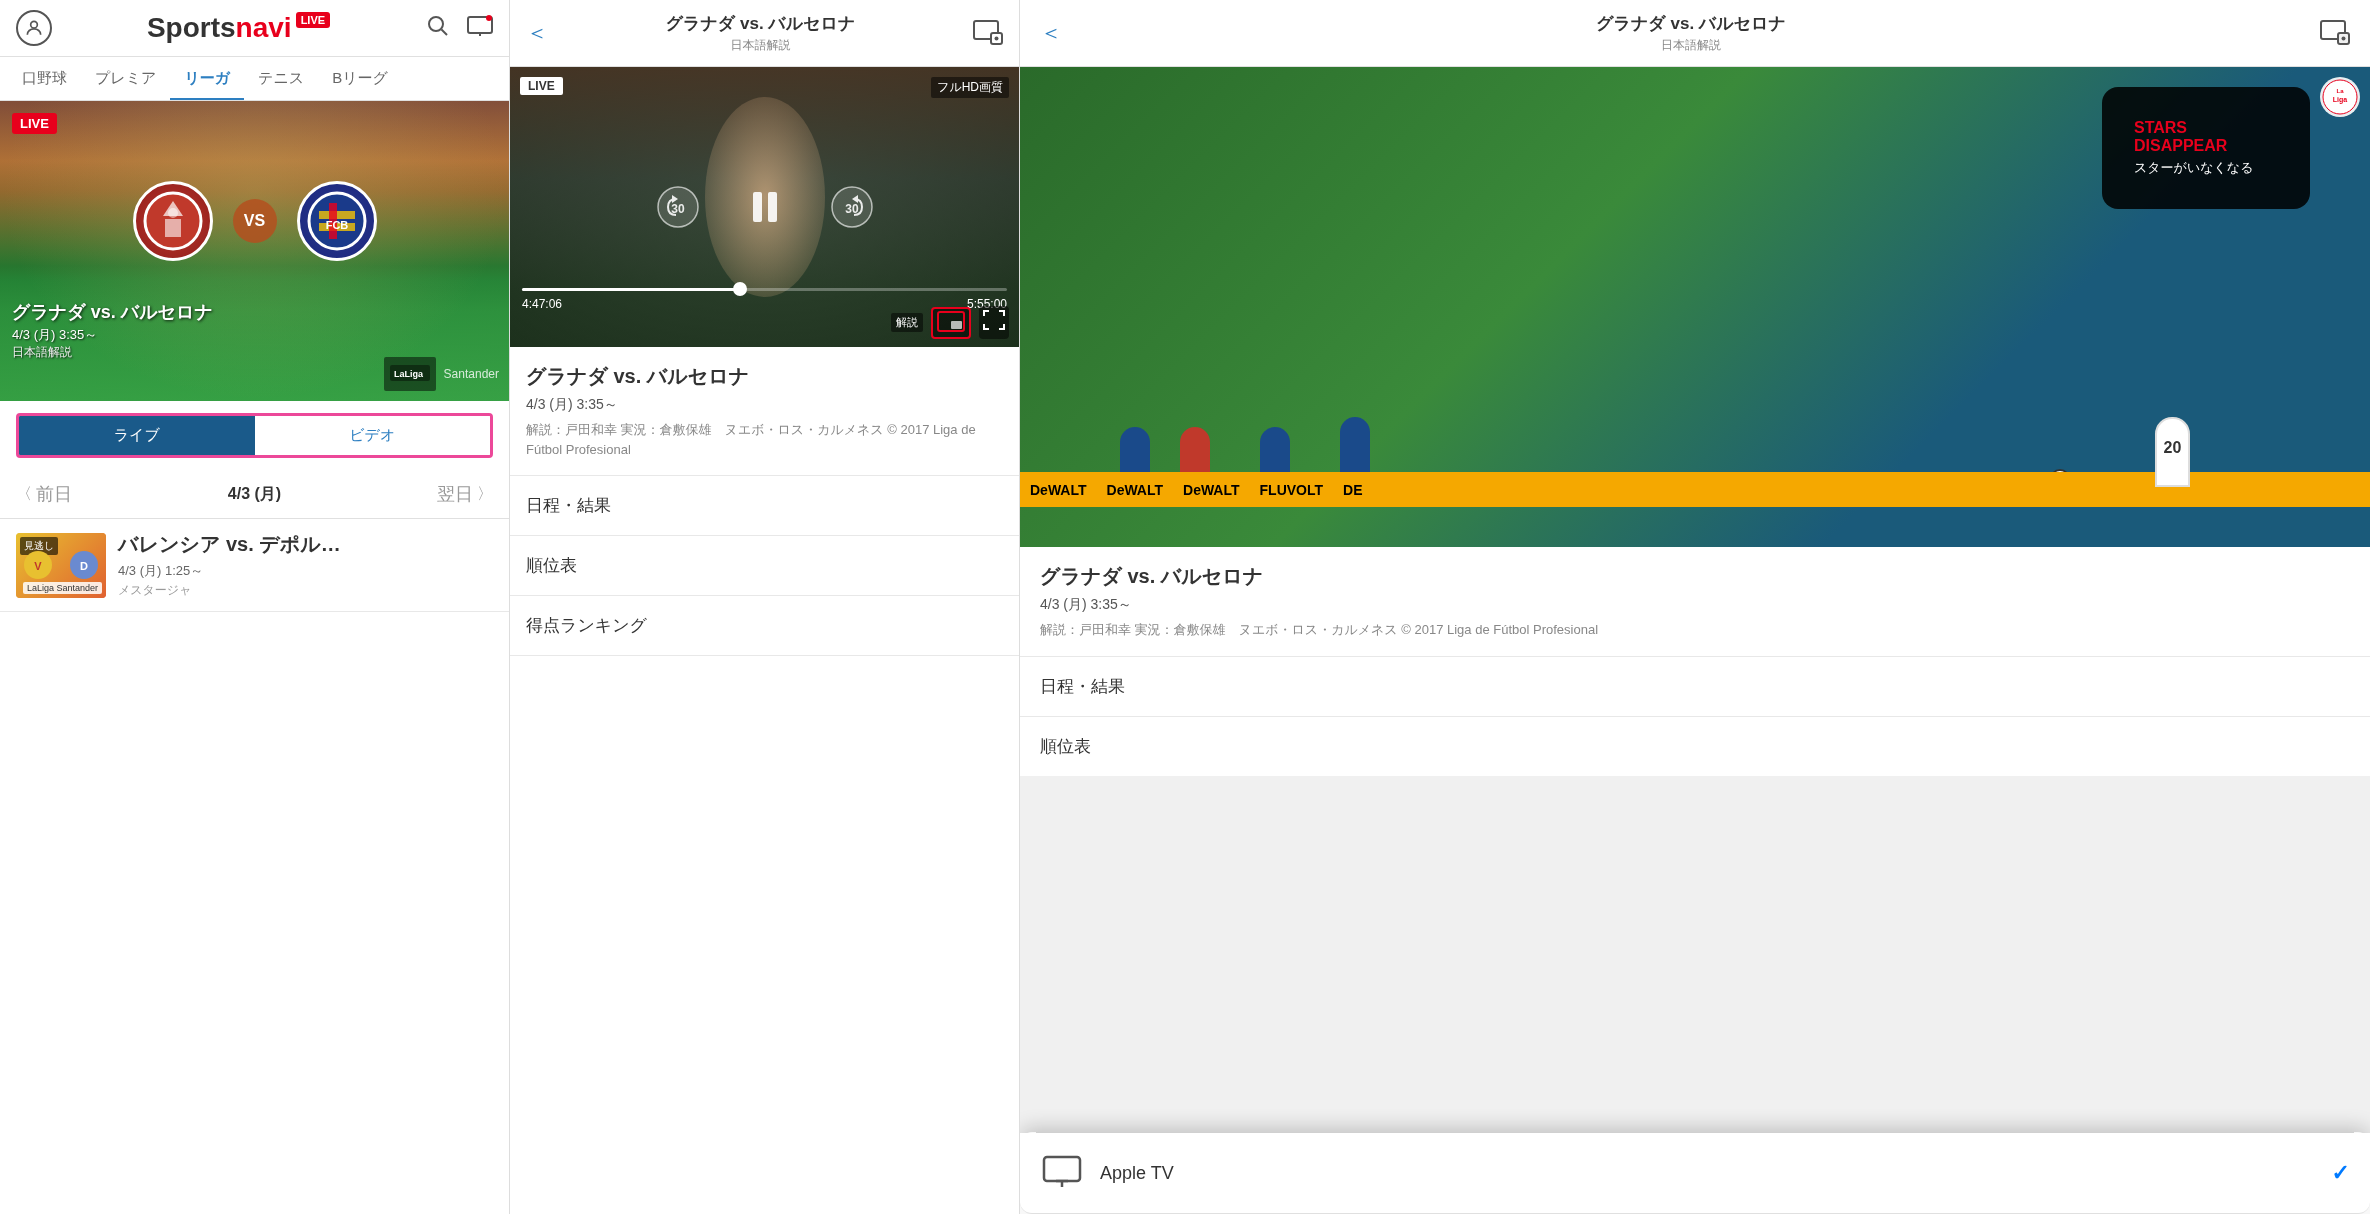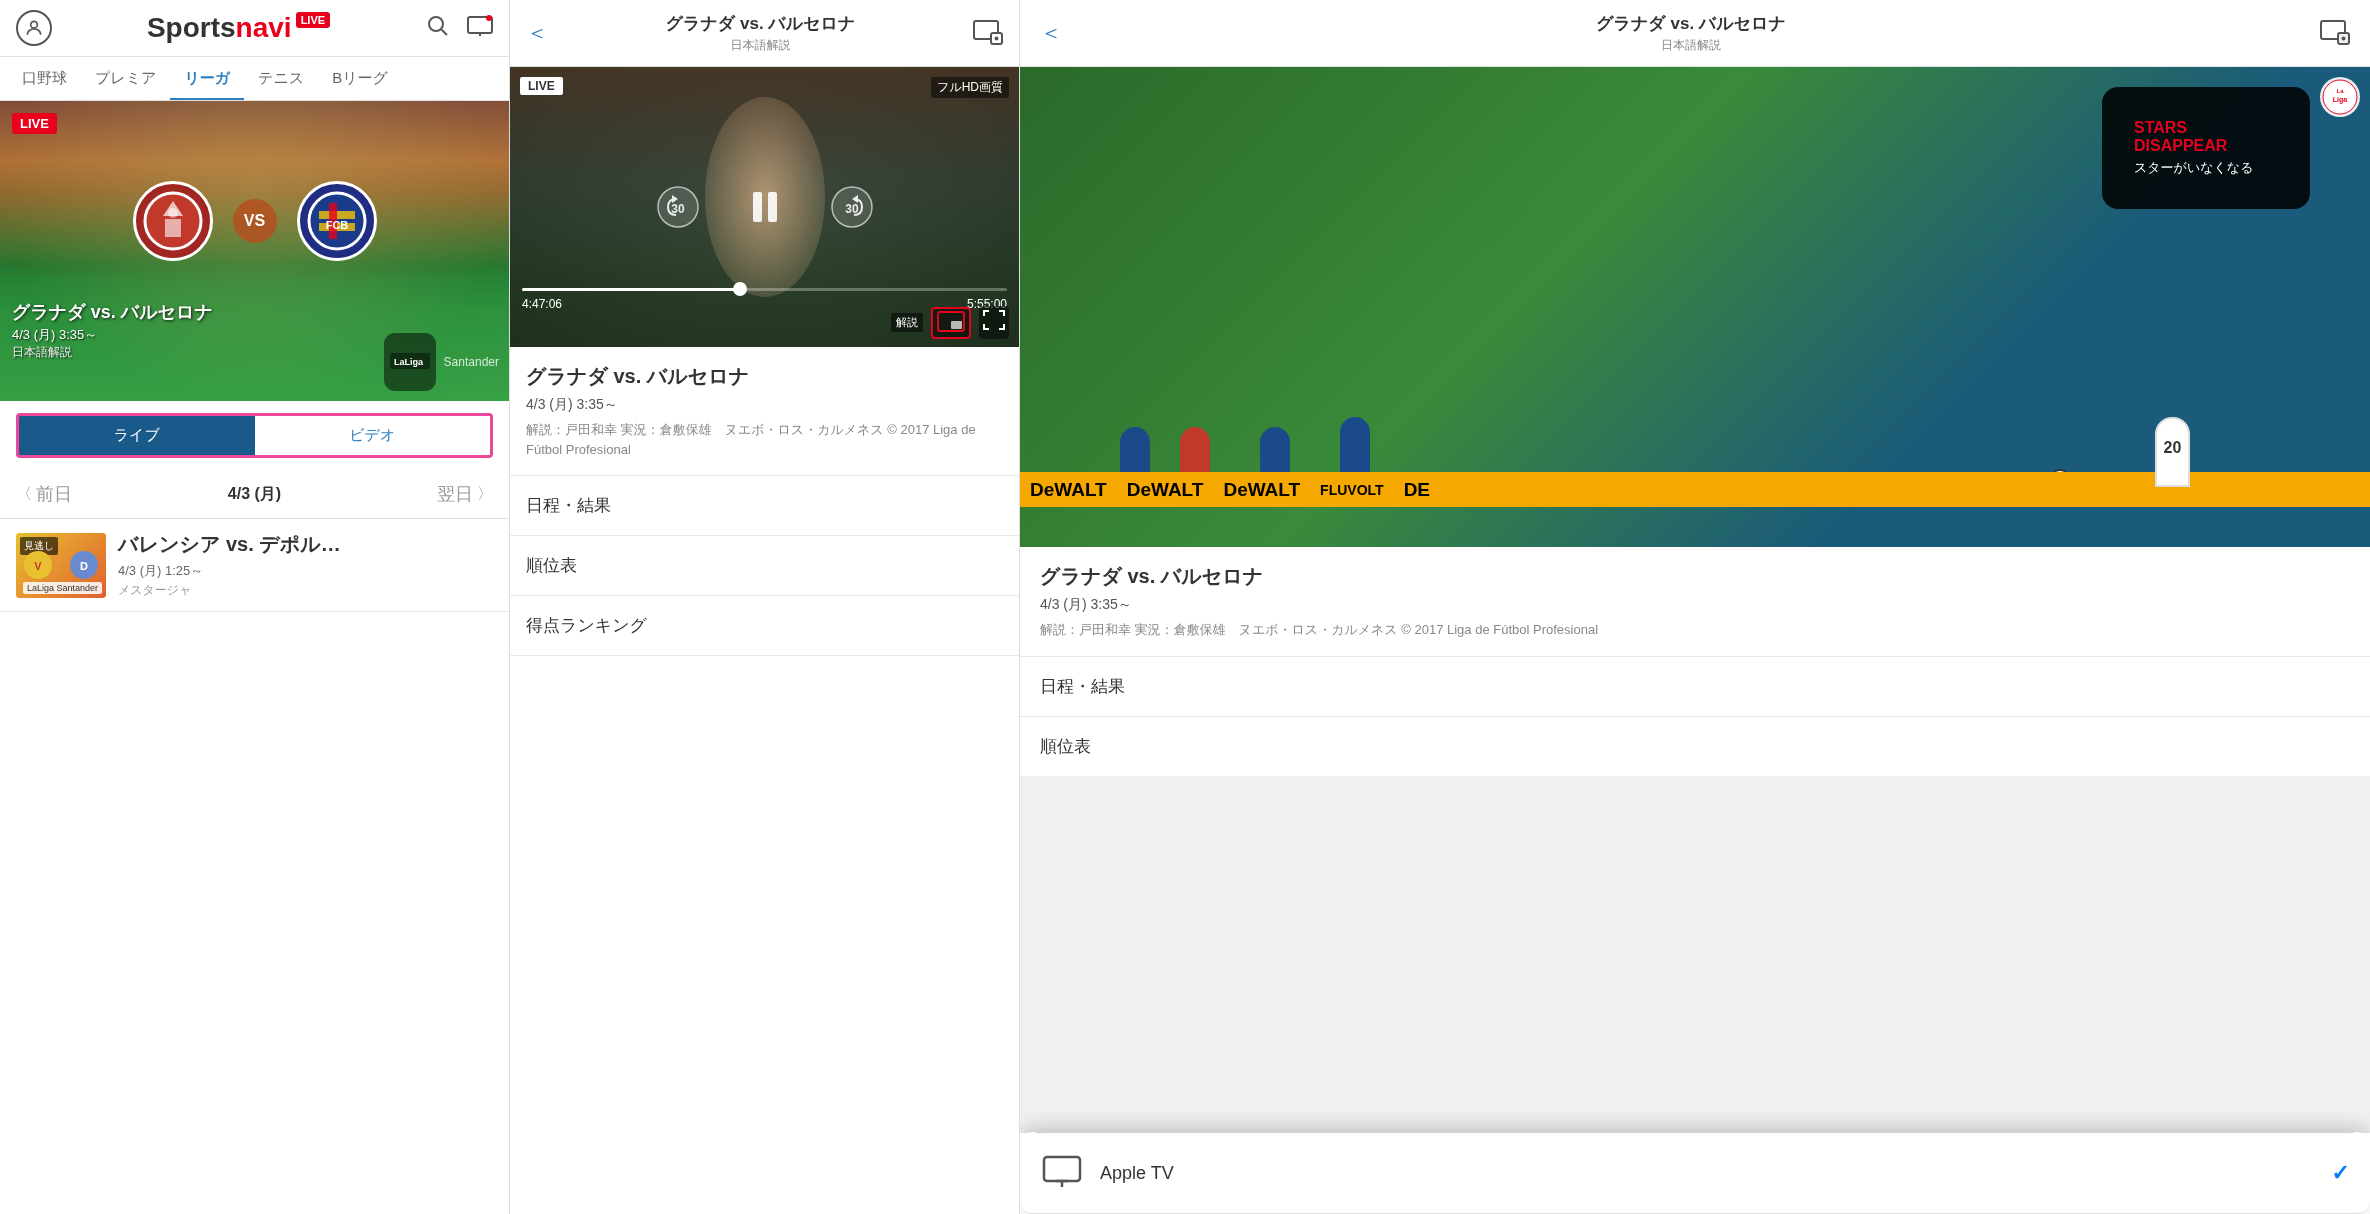--- a/index.html
+++ b/index.html
@@ -208,22 +208,22 @@
       right: 10px;
       display: flex;
       gap: 8px;
       align-items: center;
     }
 
     .laliga-badge {
       color: #fff;
       font-size: 10px;
       background: rgba(0,0,0,0.5);
-      padding: 20px 6px;
-      border-radius: 11px;
+      padding: 8px 6px;
+      border-radius: 2px;
     }
 
     .tab-buttons {
       display: flex;
       margin: 12px 16px;
       border: 3px solid #ec4899;
       border-radius: 4px;
       overflow: hidden;
     }
 
@@ -632,21 +632,21 @@
       right: 0;
       height: 35px;
       background: #f5a800;
       display: flex;
       align-items: center;
       padding: 0 10px;
       gap: 20px;
     }
 
     .dewalt-text {
-      font-size: 19px;
+      font-size: 14px;
       font-weight: bold;
       color: #000;
     }
 
     .p3-info-section {
       background: #fff;
       padding: 16px 20px;
       border-bottom: 1px solid #e8e8e8;
     }
 

